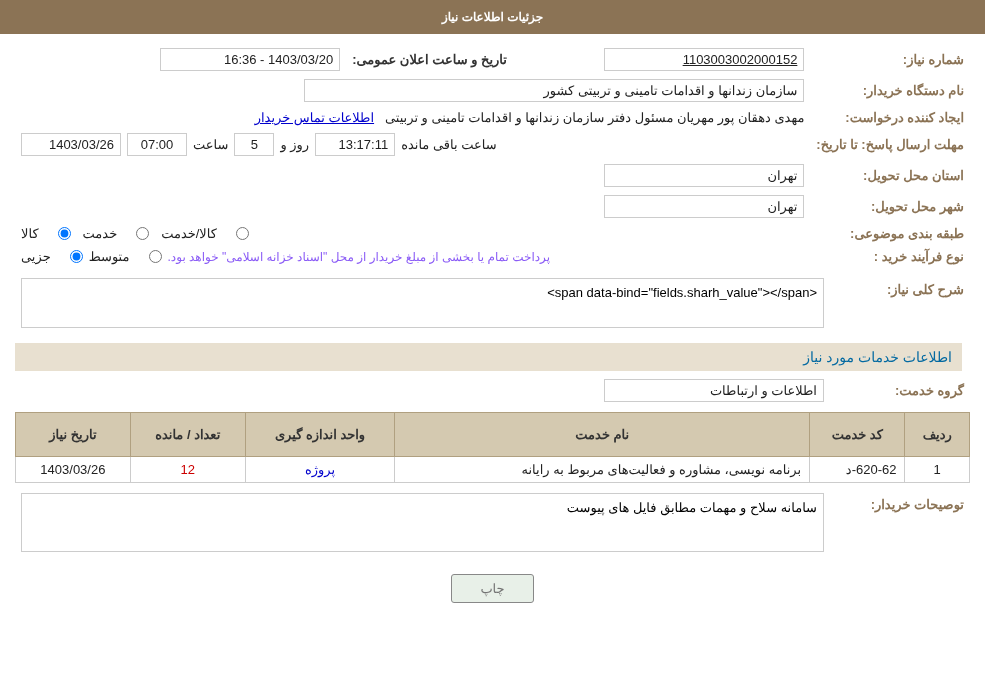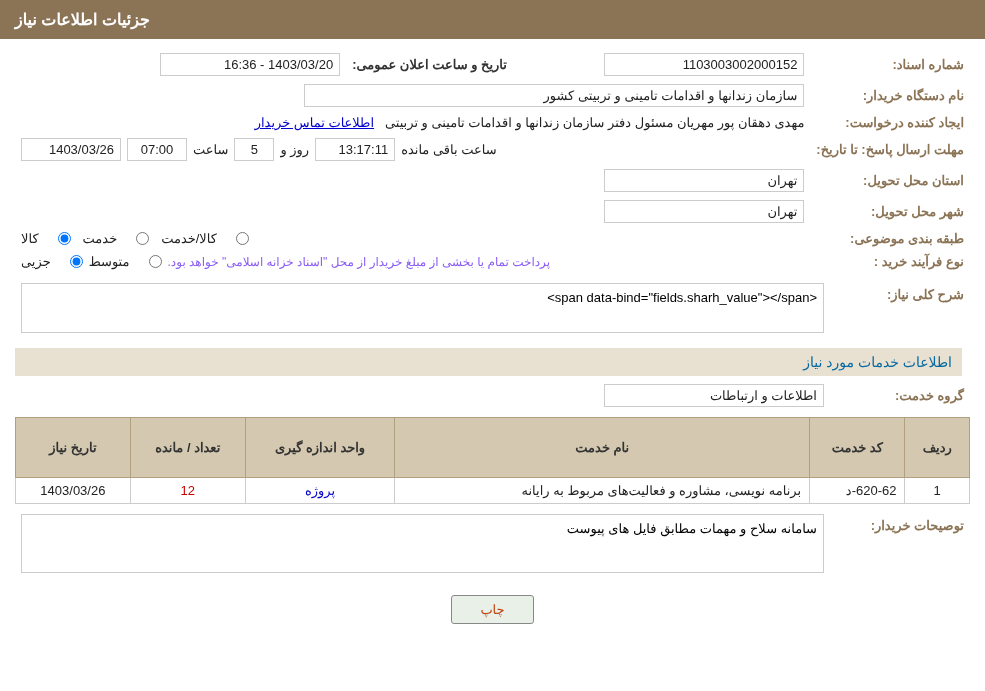--- a/index.html
+++ b/index.html
@@ -12,23 +12,23 @@
     }
     .page-wrapper {
       max-width: 985px;
       margin: 0 auto;
       background: #fff;
       min-height: 691px;
     }
     .header-bar {
       background: #8B7355;
       color: #fff;
-      text-align: left;
+      text-align: center;
       padding: 10px 15px;
-      font-size: 16px;
+      font-size: 12px;
       font-weight: bold;
     }
     .content {
       padding: 10px 15px;
     }
     .info-table {
       width: 100%;
       border-collapse: collapse;
       margin-bottom: 6px;
     }
@@ -103,21 +103,21 @@
       direction: rtl;
     }
     .services-table {
       width: 100%;
       border-collapse: collapse;
       margin: 6px 0;
     }
     .services-table th {
       background: #d4c9b0;
       border: 1px solid #b0a080;
-      padding: 22px 8px;
+      padding: 14px 8px;
       text-align: center;
       font-size: 13px;
       color: #333;
     }
     .services-table td {
       border: 1px solid #ccc;
       padding: 5px 8px;
       text-align: center;
       font-size: 13px;
       background: #fff;
@@ -132,21 +132,21 @@
       margin: 15px 0 10px 0;
     }
     .btn {
       padding: 6px 28px;
       font-size: 13px;
       font-family: Tahoma, Arial, sans-serif;
       border: 1px solid #888;
       cursor: pointer;
       border-radius: 3px;
       background: #e8e8e8;
-      color: #c2410c;
+      color: #737373;
     }
     .btn-print {
       background: #e8f0e8;
     }
     .btn-back {
       background: #f0e8e8;
     }
   </style>
 </head>
 <body>
@@ -154,23 +154,23 @@
 <div class="page-wrapper">
   <div class="header-bar">
     <span>جزئیات اطلاعات نیاز</span>
   </div>
 
   <div class="content">
     <table class="info-table">
 
       <tbody>
           <tr>
-        <td class="label-cell">شماره اسناد:</td>
-        <td class="value-cell">
-          <span class="input-box" style="min-width:200px;">1103003002000152</span>
+        <td class="label-cell">شماره نیاز:</td>
+        <td class="value-cell">
+          <span class="input-box" style="min-width:200px;text-decoration:underline;">1103003002000152</span>
         </td>
         <td class="label-cell" style="color:#333;">تاریخ و ساعت اعلان عمومی:</td>
         <td class="value-cell">
           <span class="input-box" style="min-width:180px;margin-left:44px;">1403/03/20 - 16:36</span>
         </td>
       </tr>
 
       <tr>
         <td class="label-cell">نام دستگاه خریدار:</td>
         <td class="value-cell" colspan="3">

